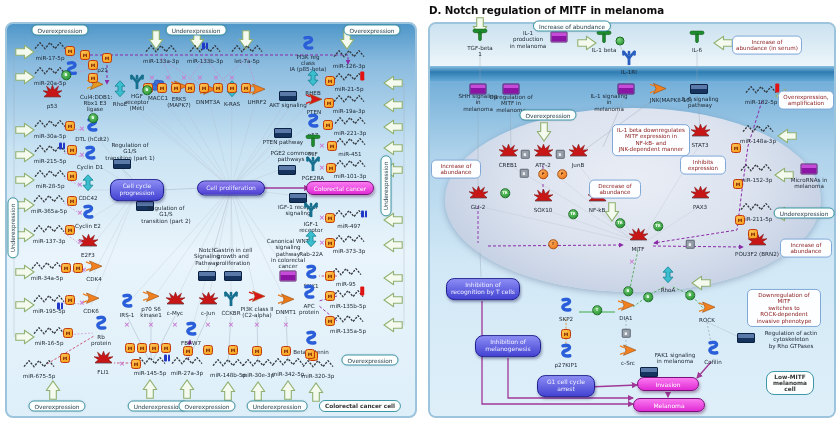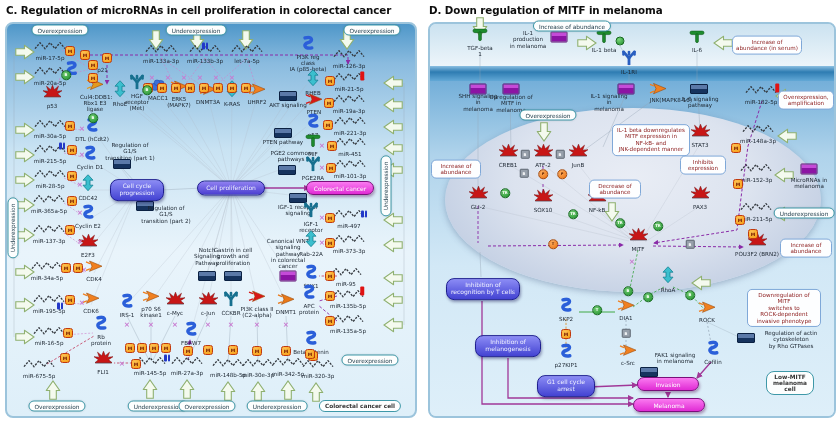--- a/index.html
+++ b/index.html
@@ -42,22 +42,21 @@
 <body>
 
 <div id="canvas">
   <div class="panel" id="panel-c"></div>
   <div class="panel" id="panel-d">
     <div class="extra"></div>
     <div class="membrane"></div>
     <div class="cyto"></div>
     <div class="nucleus"></div>
   </div>
-  <div class="ptitle" style="left:6px;top:4px;">C. Regulation of microRNAs in cell proliferation in colorectal cancer</div>
-  <div class="ptitle" style="left:429px;top:4px;">D. Down regulation of MITF in melanoma</div>
+  <div class="ptitle" style="left:429px;top:4px;">D. Notch regulation of MITF in melanoma</div>
   <svg id="edges" width="838" height="424" viewBox="0 0 838 424">
     <defs>
       <marker id="mA" viewBox="0 0 6 6" refX="5" refY="3" markerWidth="5" markerHeight="5" orient="auto">
           <path d="M0,0 L6,3 L0,6 Z" fill="#8A2BA8"></path>
         </marker>
       <marker id="mB" viewBox="0 0 6 6" refX="5" refY="3" markerWidth="5" markerHeight="5" orient="auto">
           <path d="M0,0 L6,3 L0,6 Z" fill="#A03898"></path>
         </marker>
     </defs>
   <polyline points="231,188 97,72" fill="none" stroke="#ABB7C3" stroke-width="0.45" opacity="0.55"></polyline>

